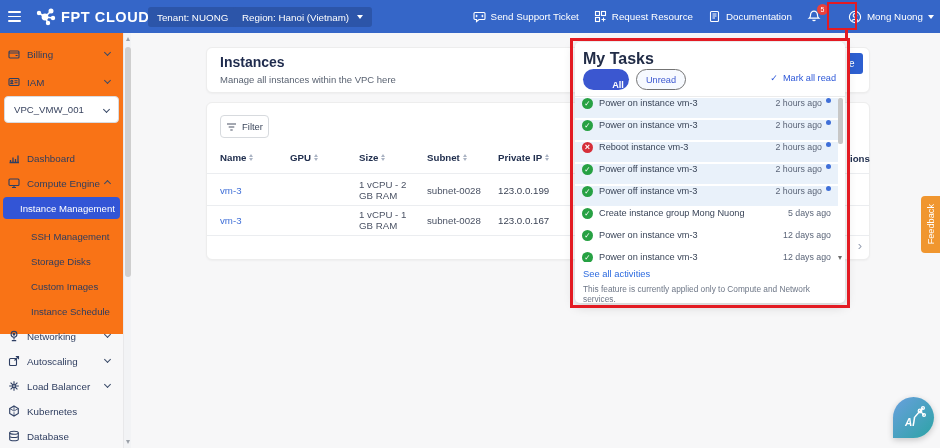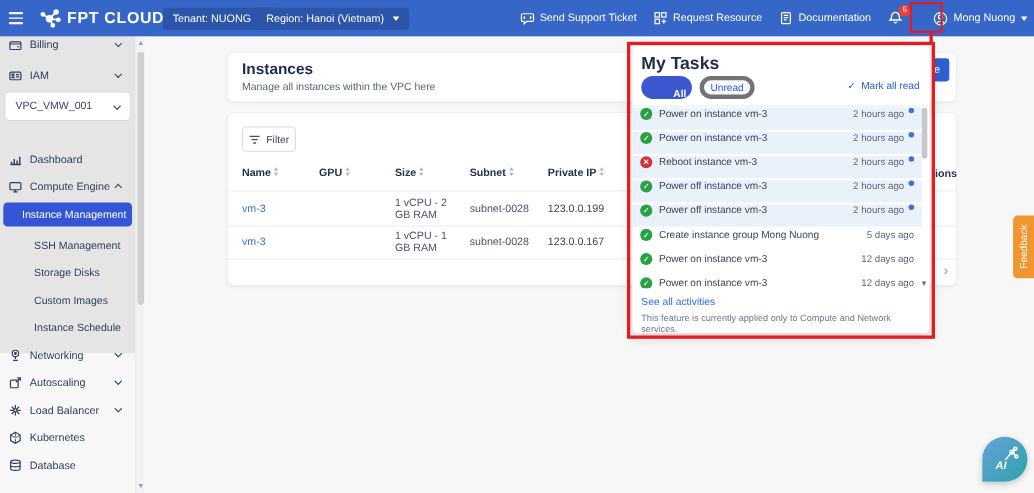--- a/index.html
+++ b/index.html
@@ -17,21 +17,21 @@
   .pill.tenant { left:148px; }
   .pill.region { left:233px; }
   .caret-w { width:0; height:0; border-left:3.5px solid transparent; border-right:3.5px solid transparent; border-top:4px solid #fff; }
   .nav-right { position:absolute; right:6px; top:0; height:33px; display:flex; align-items:center; gap:15px; }
   .nav-link { display:flex; align-items:center; gap:5px; font-size:9.8px; cursor:pointer; white-space:nowrap;justify-content:center; }
   .bell-wrap { position:relative; cursor:pointer; margin-right:12px; }
   .badge { position:absolute; top:-5px; right:-7px; min-width:11px; height:11px; background:#e8413c; border-radius:6px; font-size:7px; line-height:11px; text-align:center; padding:0 2px; }
   .user { display:flex; align-items:center; gap:5px; font-size:9.8px; cursor:pointer; }
 
   
-  .sidebar { position:absolute; left:0; top:20px; width:123px; height:301px; background:#e5e5e5; z-index:5; }
+  .sidebar { position:absolute; left:0; top:33px; width:123px; height:301px; background:#f97316; z-index:5; }
   .side-row { position:absolute; left:0; width:123px; height:16px; display:flex; align-items:center; color:#2e3d5f; font-size:9.8px; cursor:pointer; }
   .side-row .s-ic { margin-left:8px; width:12px; height:12px; flex:0 0 12px; display:inline-flex; }
   .side-row .s-lb { margin-left:7px; white-space:nowrap; }
   .chev { display:inline-block; width:5px; height:5px; border-right:1.3px solid #3a4a68; border-bottom:1.3px solid #3a4a68; transform:rotate(45deg); position:absolute; right:13px; top:4px; }
   .chev.up { transform:rotate(-135deg); top:6px; }
   .vpc-box { position:absolute; left:4px; top:63px; width:115px; height:27px; border:1px solid #d8dbe0; border-radius:4px; background:#fff; display:flex; align-items:center; font-size:9.6px; color:#3a4560; padding-left:9px; cursor:pointer; }
   .vpc-box .chev { right:9px; top:10px; }
   .side-sub { position:absolute; left:0; width:123px; height:16px; display:flex; align-items:center; color:#2e3d5f; font-size:9.6px; padding-left:31px; cursor:pointer; white-space:nowrap; }
   .side-active { position:absolute; left:3px; width:117px; height:22px; background:#3355d6; border-radius:4px; color:#fff; font-size:9.6px; display:flex; align-items:center; padding-left:17px; cursor:pointer; white-space:nowrap; }
   .side-scrollbar { position:absolute; left:123px; top:33px; width:8px; height:415px; background:#f2f3f5; border-left:1px solid #e8e8ea; z-index:6; }
@@ -41,39 +41,39 @@
   .sb-arrow.down { bottom:4px; border-top:4px solid #9aa0a8; }
 
   
   .card { position:absolute; background:#fff; border:1px solid #ededed; border-radius:6px; box-shadow:0 1px 2px rgba(0,0,0,.04); }
   .card1 { left:206px; top:47px; width:664px; height:46px; }
   .page-title { position:absolute; left:13px; top:6px; font-size:14px; font-weight:bold; color:#1f2b4d; }
   .page-sub { position:absolute; left:13px; top:26px; font-size:9.5px; color:#5a6372; }
   .create-frag { position:absolute; left:849px; top:53px; width:14px; height:21px; background:#2d5fd0; border-radius:0 3px 3px 0; color:#fff; font-size:10px; display:flex; align-items:center; z-index:4; cursor:pointer; }
   .card2 { left:206px; top:102px; width:664px; height:158px; }
   .filter-btn { position:absolute; left:13px; top:12px; width:49px; height:23px; border:1px solid #d7dade; border-radius:4px; display:flex; align-items:center; justify-content:center; gap:5px; font-size:9.4px; color:#3c475c; cursor:pointer; background:#fff; }
-  .th { position:absolute; top:49px; display:flex; align-items:flex-start; gap:3px; font-weight:bold; font-size:9.7px; color:#22304f; cursor:pointer; }
+  .th { position:absolute; top:49px; display:flex; align-items:center; gap:3px; font-weight:bold; font-size:9.7px; color:#22304f; cursor:pointer; }
   .sort { display:inline-flex; flex-direction:column; gap:1.5px; }
   .sort i { width:0; height:0; border-left:2.8px solid transparent; border-right:2.8px solid transparent; }
   .sort .u { border-bottom:3.2px solid #aab3c3; }
   .sort .d { border-top:3.2px solid #aab3c3; }
   .hline { position:absolute; left:0; right:0; height:1px; background:#ebedf0; }
   .td { position:absolute; font-size:9.7px; color:#4a5264; }
   .td.link { color:#3f6fd8; cursor:pointer; }
   .td.size { width:58px; line-height:11px; }
   .td.ip { color:#3c4456; }
   .th-partial { position:absolute; left:643px; top:50px; font-weight:bold; font-size:9.7px; color:#22304f; }
   .pager { position:absolute; left:645px; top:135px; width:16px; height:16px; color:#98a1b3; font-size:13px; line-height:15px; text-align:center; cursor:pointer; }
   .pager::before { content:"›"; }
 
   
   .tasks-panel { position:absolute; left:575px; top:42px; width:270px; height:261px; background:#fff; border-radius:5px; box-shadow:0 3px 12px rgba(0,0,0,.18); z-index:40; }
   .tp-title { position:absolute; left:8px; top:8px; font-size:16px; font-weight:bold; color:#212c47; }
   .pill-all { position:absolute; left:8px; top:27px; width:46px; height:21px; border-radius:11px; background:#3b57d0; color:#fff; font-size:9.2px; font-weight:bold; display:flex; align-items:flex-end; justify-content:center; cursor:pointer;padding-left:24px; }
-  .pill-unread { position:absolute; left:61px; top:27px; width:50px; height:21px; border-radius:11px; background:#f7faff; border:4px solid #737373; color:#3b57d0; font-size:9.2px; display:flex; align-items:center; justify-content:center; cursor:pointer; }
+  .pill-unread { position:absolute; left:61px; top:27px; width:50px; height:21px; border-radius:11px; background:#f7faff; border:1px solid #737373; color:#3b57d0; font-size:9.2px; display:flex; align-items:center; justify-content:center; cursor:pointer; }
   .mark-read { position:absolute; right:9px; top:31px; font-size:9.2px; color:#2c57d8; cursor:pointer; }
   .mark-read::before { content:"✓"; margin-right:5px; font-size:9px; }
   .tp-div { position:absolute; left:0; top:54px; width:270px; height:1px; background:#ececec; }
   .task-list { position:absolute; left:0; top:56px; width:263px; height:164px; overflow:hidden; }
   .task-row { height:20px; margin-bottom:2px; display:flex; align-items:flex-start; padding:0 7px; background:#fff; cursor:pointer; }
   .task-row.unread { background:#e9f1fa; }
   .ticon { width:11px; height:11px; flex:0 0 11px; border-radius:50%; color:#fff; font-size:7.5px; line-height:11px; text-align:center; }
   .ticon.ok { background:#27a143; }
   .ticon.ok::before { content:"✓"; }
   .ticon.err { background:#d62f39; font-weight:bold; }

